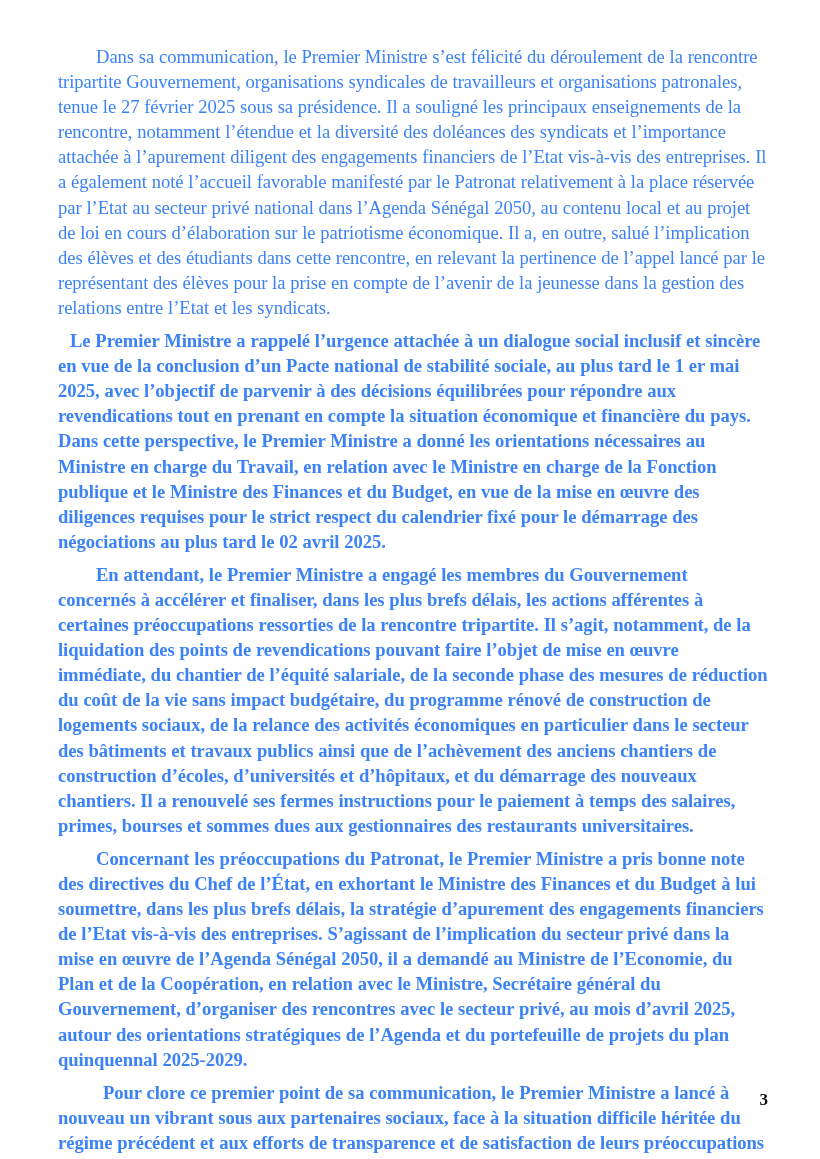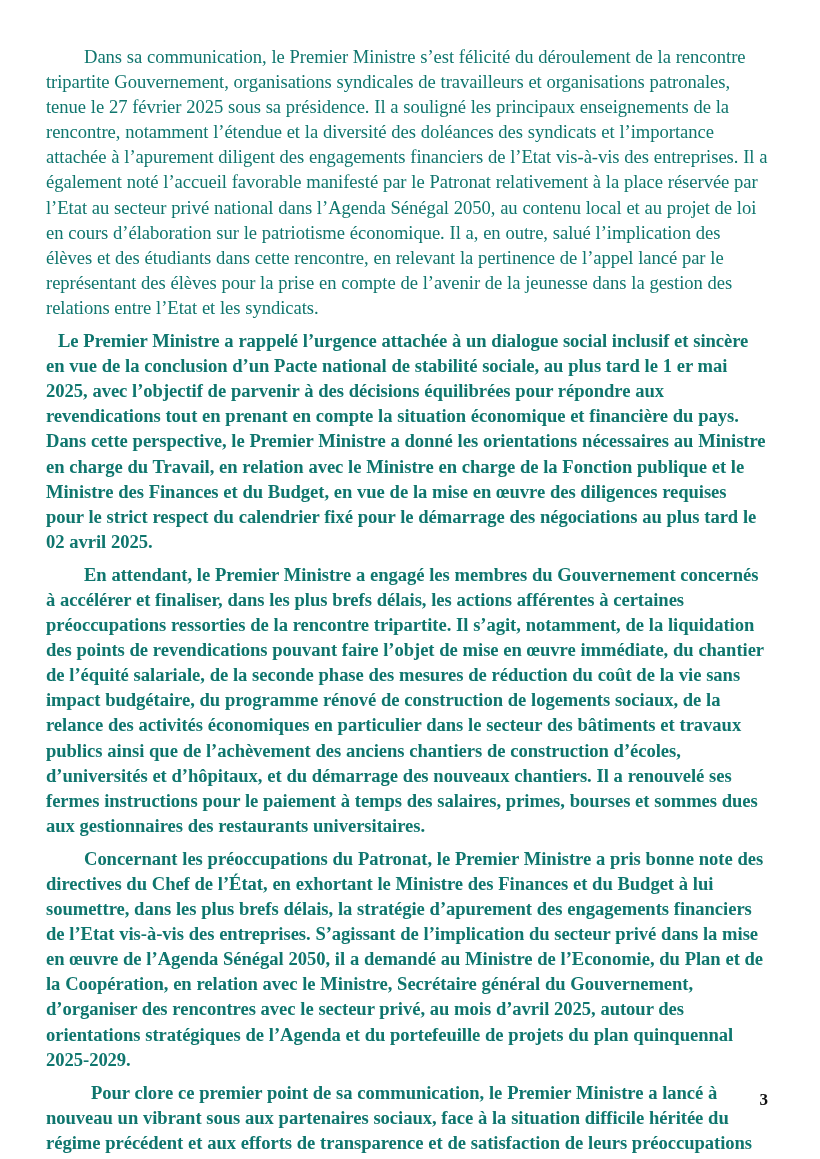--- a/index.html
+++ b/index.html
@@ -23,25 +23,25 @@
     background: #ffffff;
     box-sizing: border-box;
   }
   .text-body {
     position: absolute;
     left: 46px;
     top: 44px;
     width: 722px;
   }
   .para {
-    margin: 0 0 0 0;
+    margin: 0 0 0 12px;
     font-size: 18.6px;
     line-height: 25.1px;
     text-align: left;
-    color: #0f766e;
+    color: #3b82f6;
     letter-spacing: -0.05px;
     word-spacing: 0.2px;
     -webkit-font-smoothing: none;
   }
   
   .para.i-large  { text-indent: 38px; }
   .para.i-small  { text-indent: 12px; }
   .para.i-xlarge { text-indent: 45px; }
 
   .para + .para { margin-top: 8px; font-weight: bold; }

